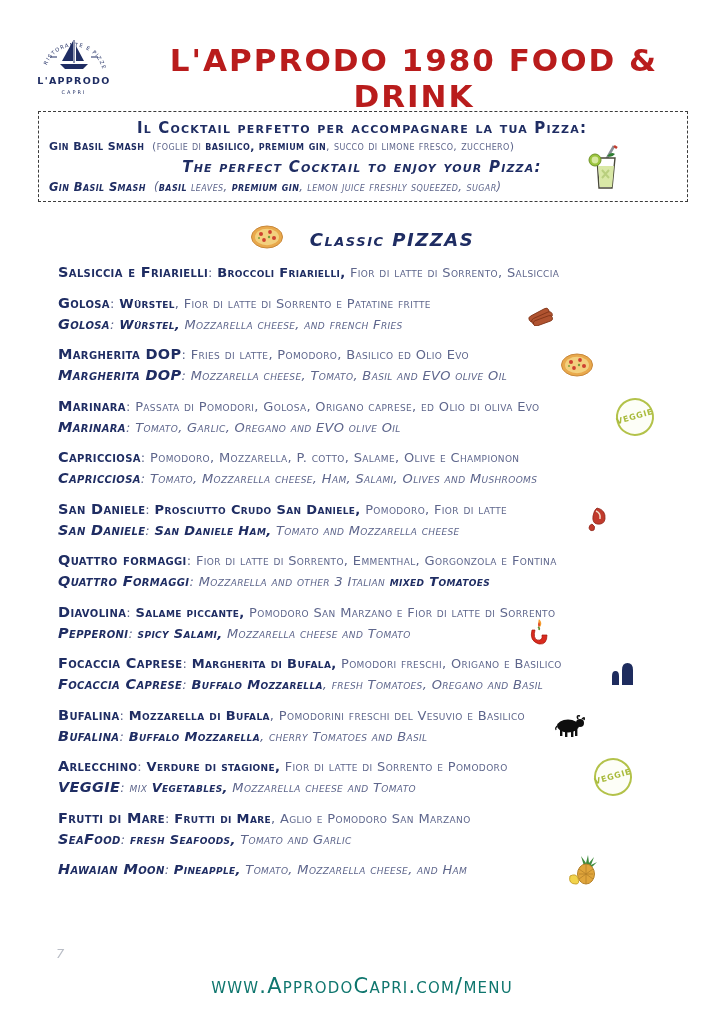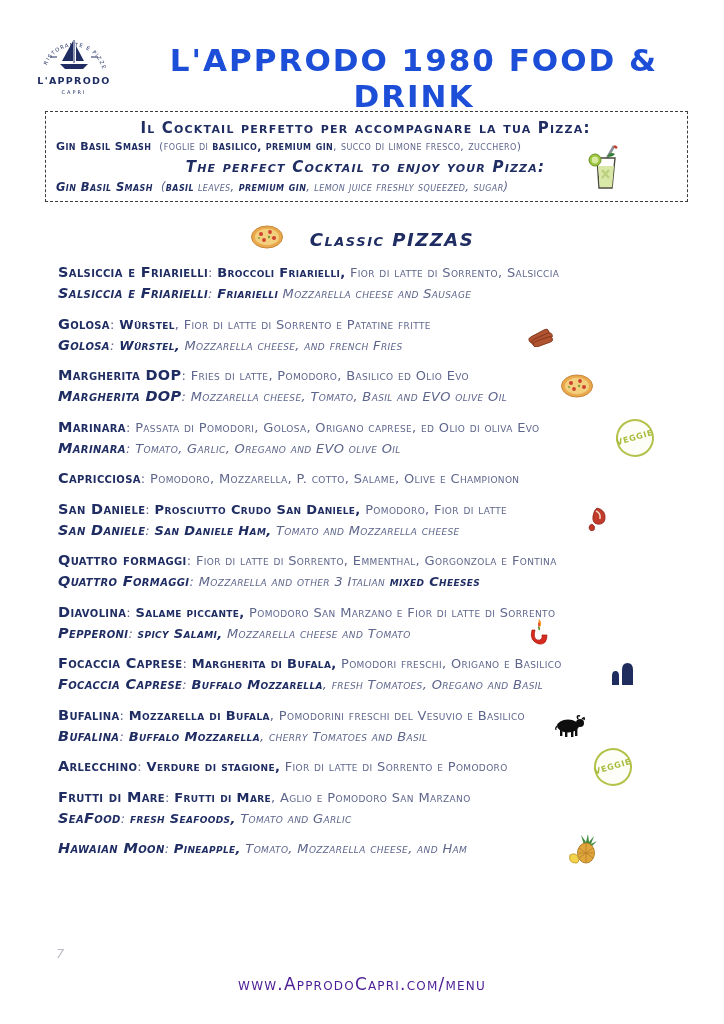--- a/index.html
+++ b/index.html
@@ -6,25 +6,25 @@
   body{
     width:724px;height:1024px;position:relative;background:#ffffff;
     font-family:"DejaVu Sans",sans-serif;font-variant:small-caps;
     color:#1f2d63;overflow:hidden;
   }
   .sr{white-space:pre-wrap;}
   
   .logo{position:absolute;left:32px;top:26px;width:84px;height:80px;}
   .page-title{
     position:absolute;left:112px;right:8px;top:42px;text-align:center;
-    font-size:31px;font-weight:bold;letter-spacing:2px;color:#1d4ed8;
+    font-size:31px;font-weight:bold;letter-spacing:2px;color:#b91c1c;
   }
   
   .cbox{
-    position:absolute;left:45px;right:36px;top:111px;
+    position:absolute;left:38px;right:36px;top:111px;
     border:1.5px dashed #3c3c3c;box-sizing:border-box;
     padding:7px 12px 7px 10px;
   }
   .cbox .h-it{text-align:center;font-weight:bold;font-size:15px;letter-spacing:1.2px;color:#1f2d63;}
   .cbox .l-it{font-size:11px;margin-top:3px;color:#5e668c;letter-spacing:.4px;}
   .cbox .h-en{text-align:center;font-weight:bold;font-style:italic;font-size:15px;letter-spacing:1.2px;margin-top:5px;color:#1f2d63;}
   .cbox .l-en{font-size:11.5px;margin-top:4px;color:#5e668c;font-style:italic;letter-spacing:.4px;}
   .cbox .lead,.cbox .b{font-weight:bold;color:#1f2d63;}
   .cbox-ico{position:absolute;right:64px;top:32px;width:38px;height:48px;}
   
@@ -55,21 +55,21 @@
   .stamp{
     width:38px;height:38px;border:2px solid #b3c24a;border-radius:50%;
     display:inline-flex;align-items:center;justify-content:center;
     transform:rotate(-16deg);box-sizing:border-box;background:#fdfef7;
   }
   .stamp-text{font-size:8px;font-weight:bold;color:#a9bb3c;letter-spacing:.8px;font-variant:normal;}
   
   .pagenum{position:absolute;left:56px;top:946px;font-size:13px;font-style:italic;color:#b9bdc6;}
   .url{
     position:absolute;left:0;right:0;top:974px;text-align:center;
-    font-size:17px;letter-spacing:1.2px;color:#4c1d95;text-decoration:none;display:block;
+    font-size:21px;letter-spacing:1.2px;color:#0f766e;text-decoration:none;display:block;
   }
 </style>
 </head>
 <body>
 
 <div>
   <svg class="logo" viewBox="0 0 84 80">
     <defs>
         <path id="arc" d="M 14 42 A 29 29 0 0 1 70 42"></path>
       </defs>
@@ -115,21 +115,20 @@
         <circle cx="14" cy="16" r="1.9" fill="#cf4030"></circle>
         <circle cx="19" cy="13" r="1.2" fill="#7a9e3b"></circle>
         <circle cx="9" cy="14" r="1" fill="#7a9e3b"></circle>
       </svg></span>
   <span class="en">Classic PIZZAS</span>
 </div>
 
 <div class="items">
     <div class="item item-0">
     <div class="line it"><span class="name sr">Salsiccia e Friarielli</span><span class="sr">: </span><span class="sr"></span><span class="b sr">Broccoli Friarielli,</span><span class="sr"> Fior di latte di Sorrento, Salsiccia</span></div>
-    <div class="line en"><span class="name sr">Salsiccia e Friarielli</span><span class="sr">: </span><span class="sr"></span><span class="b sr">Friarielli</span><span class="sr"> Mozzarella cheese and Sausage</span></div>
 
   </div>
     <div class="item item-1">
     <div class="line it"><span class="name sr">Golosa</span><span class="sr">: </span><span class="sr"></span><span class="b sr">Würstel</span><span class="sr">, Fior di latte di Sorrento e Patatine fritte</span></div>
     <div class="line en"><span class="name sr">Golosa</span><span class="sr">: </span><span class="sr"></span><span class="b sr">Würstel,</span><span class="sr"> Mozzarella cheese, and french Fries</span></div>
     <span class="ico"><svg width="32" height="24" viewBox="0 0 32 24">
           <g stroke="#7e3418" stroke-width="0.8" fill="#b05330">
             <rect x="4" y="10" width="22" height="6" rx="3" transform="rotate(-28 15 13)"></rect>
             <rect x="7" y="13" width="22" height="6" rx="3" transform="rotate(-24 18 16)"></rect>
             <rect x="9" y="16" width="20" height="5.6" rx="2.8" transform="rotate(-20 19 19)"></rect>
@@ -152,34 +151,35 @@
   </div>
     <div class="item item-3">
     <div class="line it"><span class="name sr">Marinara</span><span class="sr">: </span><span class="sr">Passata di Pomodori, Golosa, Origano caprese, ed Olio di oliva Evo</span><span class="b sr"></span><span class="sr"></span></div>
     <div class="line en"><span class="name sr">Marinara</span><span class="sr">: </span><span class="sr">Tomato, Garlic, Oregano and EVO olive Oil</span><span class="b sr"></span><span class="sr"></span></div>
     <span class="ico"><span class="stamp">
           <span class="stamp-text">VEGGIE</span>
         </span></span>
   </div>
     <div class="item item-4">
     <div class="line it"><span class="name sr">Capricciosa</span><span class="sr">: </span><span class="sr">Pomodoro, Mozzarella, P. cotto, Salame, Olive e Championon</span><span class="b sr"></span><span class="sr"></span></div>
+    <div class="line en"><span class="name sr">Capricciosa</span><span class="sr">: </span><span class="sr">Tomato, Mozzarella cheese, Ham, Salami, Olives and Mushrooms</span><span class="b sr"></span><span class="sr"></span></div>
 
   </div>
     <div class="item item-5">
     <div class="line it"><span class="name sr">San Daniele</span><span class="sr">: </span><span class="sr"></span><span class="b sr">Prosciutto Crudo San Daniele,</span><span class="sr"> Pomodoro, Fior di latte</span></div>
     <div class="line en"><span class="name sr">San Daniele</span><span class="sr">: </span><span class="sr"></span><span class="b sr">San Daniele Ham,</span><span class="sr"> Tomato and Mozzarella cheese</span></div>
     <span class="ico"><svg width="26" height="28" viewBox="0 0 26 28">
           <path d="M13 2 Q22 4 21 13 Q20 19 13 18 Q8 17 9 10 Q10 4 13 2 Z" fill="#c13a2c" stroke="#8e2418" stroke-width="0.8"></path>
           <path d="M12 5 Q17 7 16 13" stroke="#f2ddc9" stroke-width="1.4" fill="none"></path>
           <path d="M8 18 Q12 20 10 24 Q6 26 5 22 Q5 19 8 18 Z" fill="#c13a2c" stroke="#8e2418" stroke-width="0.8"></path>
         </svg></span>
   </div>
     <div class="item item-6">
     <div class="line it"><span class="name sr">Quattro formaggi</span><span class="sr">: </span><span class="sr">Fior di latte di Sorrento, Emmenthal, Gorgonzola e Fontina</span><span class="b sr"></span><span class="sr"></span></div>
-    <div class="line en"><span class="name sr">Quattro Formaggi</span><span class="sr">: </span><span class="sr">Mozzarella and other 3 Italian </span><span class="b sr">mixed Cheeses</span><span class="sr"></span></div>
+    <div class="line en"><span class="name sr">Quattro Formaggi</span><span class="sr">: </span><span class="sr">Mozzarella and other 3 Italian </span><span class="b sr">mixed Tomatoes</span><span class="sr"></span></div>
 
   </div>
     <div class="item item-7">
     <div class="line it"><span class="name sr">Diavolina</span><span class="sr">: </span><span class="sr"></span><span class="b sr">Salame piccante,</span><span class="sr"> Pomodoro San Marzano e Fior di latte di Sorrento</span></div>
     <div class="line en"><span class="name sr">Pepperoni</span><span class="sr">: </span><span class="sr"></span><span class="b sr">spicy Salami,</span><span class="sr"> Mozzarella cheese and Tomato</span></div>
     <span class="ico"><svg width="24" height="30" viewBox="0 0 24 30">
           <path d="M13 2 Q17 6 14 10 Q11 7 13 2 Z" fill="#f59c2f"></path>
           <path d="M13 5 Q15 8 13 10 Q11 8 13 5 Z" fill="#e3492a"></path>
           <path d="M12 10 Q14 11 13 13" stroke="#5f8f33" stroke-width="1.6" fill="none"></path>
           <path d="M6 13 Q3 24 13 27 Q21 28 21 18 L16 18 Q17 24 11 23 Q7 21 9 13 Z" fill="#d92b1f" stroke="#a31509" stroke-width="0.7"></path>
@@ -202,20 +202,21 @@
           <rect x="11" y="16" width="2.4" height="7" fill="#0e0e0e"></rect>
           <rect x="17" y="16" width="2.4" height="7" fill="#0e0e0e"></rect>
           <rect x="21" y="15" width="2.4" height="7" fill="#0e0e0e"></rect>
           <circle cx="26" cy="9" r="4" fill="#0e0e0e"></circle>
           <path d="M24 5 Q22 1 26 2 M28 5 Q31 2 30 6" stroke="#0e0e0e" stroke-width="1.6" fill="none"></path>
           <path d="M3 12 Q1 14 2 16" stroke="#0e0e0e" stroke-width="1.2" fill="none"></path>
         </svg></span>
   </div>
     <div class="item item-10">
     <div class="line it"><span class="name sr">Arlecchino</span><span class="sr">: </span><span class="sr"></span><span class="b sr">Verdure di stagione,</span><span class="sr"> Fior di latte di Sorrento e Pomodoro</span></div>
+    <div class="line en"><span class="name sr">VEGGIE</span><span class="sr">: </span><span class="sr">mix </span><span class="b sr">Vegetables,</span><span class="sr"> Mozzarella cheese and Tomato</span></div>
     <span class="ico"><span class="stamp">
           <span class="stamp-text">VEGGIE</span>
         </span></span>
   </div>
     <div class="item item-11">
     <div class="line it"><span class="name sr">Frutti di Mare</span><span class="sr">: </span><span class="sr"></span><span class="b sr">Frutti di Mare</span><span class="sr">, Aglio e Pomodoro San Marzano</span></div>
     <div class="line en"><span class="name sr">SeaFood</span><span class="sr">: </span><span class="sr"></span><span class="b sr">fresh Seafoods,</span><span class="sr"> Tomato and Garlic</span></div>
 
   </div>
     <div class="item item-12">

